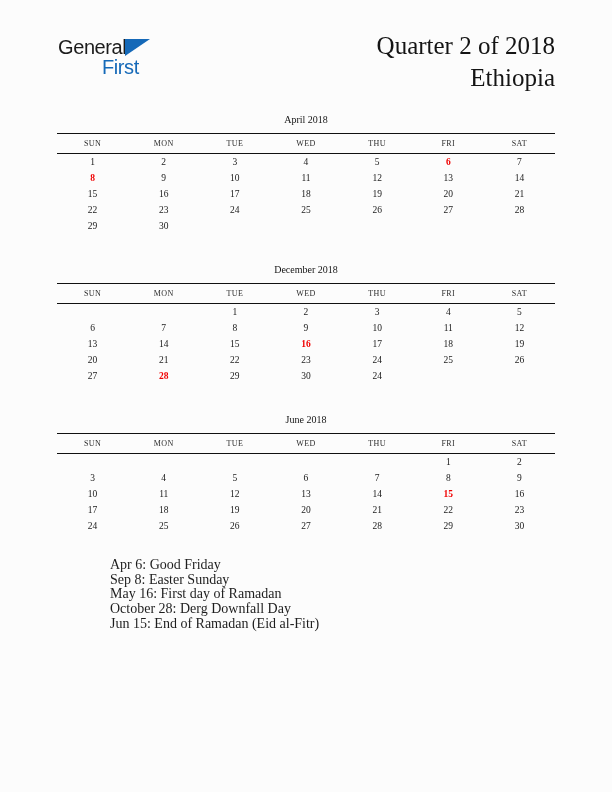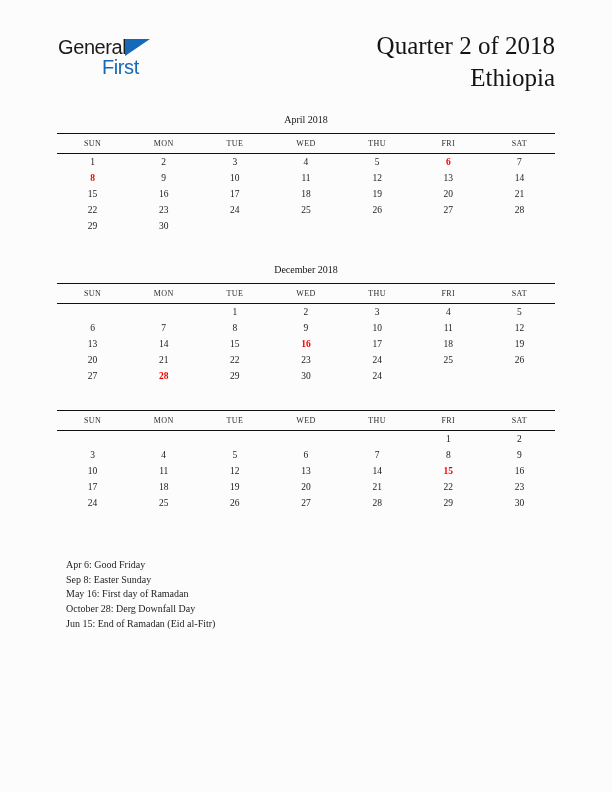--- a/index.html
+++ b/index.html
@@ -132,24 +132,25 @@
   }
 
   
   .holiday-list {
     position: absolute;
     left: 66px;
     top: 558px;
     width: 400px;
   }
   .holiday-item {
-    font-size: 10px;
+    font-size: 14px;
     line-height: 14.7px;
     color: #1d1d1d;
     white-space: nowrap;
+    margin-left: 44px;
   }
 </style>
 </head>
 <body>
 
 <div class="header">
   <div class="logo">
     <span class="logo-general">General</span>
     <span class="logo-triangle"></span>
     <span class="logo-blue">First</span>
@@ -281,20 +282,21 @@
             <td>29</td>
             <td>30</td>
             <td>24</td>
             <td class="empty"></td>
             <td class="empty"></td>
           </tr>
         </tbody>
       </table>
     </div>
     <div class="month">
+      <div class="month-title">June 2018</div>
       <table class="cal">
         <thead>
           <tr>
             <th>SUN</th>
             <th>MON</th>
             <th>TUE</th>
             <th>WED</th>
             <th>THU</th>
             <th>FRI</th>
             <th>SAT</th>

